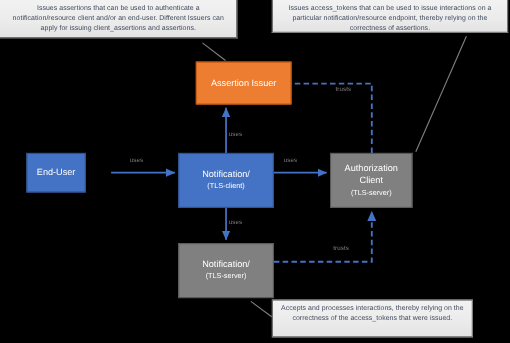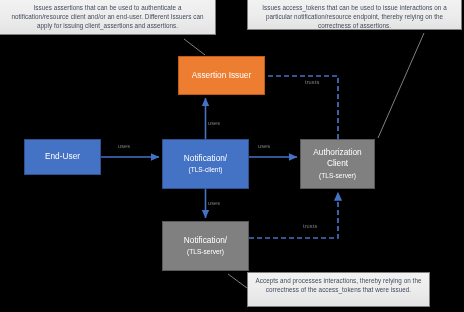--- a/index.html
+++ b/index.html
@@ -41,21 +41,21 @@
   }
   .node .t1{font-size:8.3px;}
   .node .t2{font-size:8.3px;}
   .node .sub{font-size:6.6px;margin-top:0px;}
 
   #node-assertion-issuer{
     left:178px;top:56px;width:87px;height:39px;
     background:#ED7D31;border:1px solid #c55a11;
   }
   #node-end-user{
-    left:24px;top:139px;width:77px;height:36px;
+    left:24px;top:139px;width:54px;height:36px;
     background:#4472C4;border:1px solid #2f528f;
   }
   #node-resource-client{
     left:162px;top:139px;width:87px;height:50px;
     background:#4472C4;border:1px solid #2f528f;
   }
   #node-authorization-server{
     left:300px;top:139px;width:75px;height:50px;
     background:#808080;border:1px solid #595959;
   }

